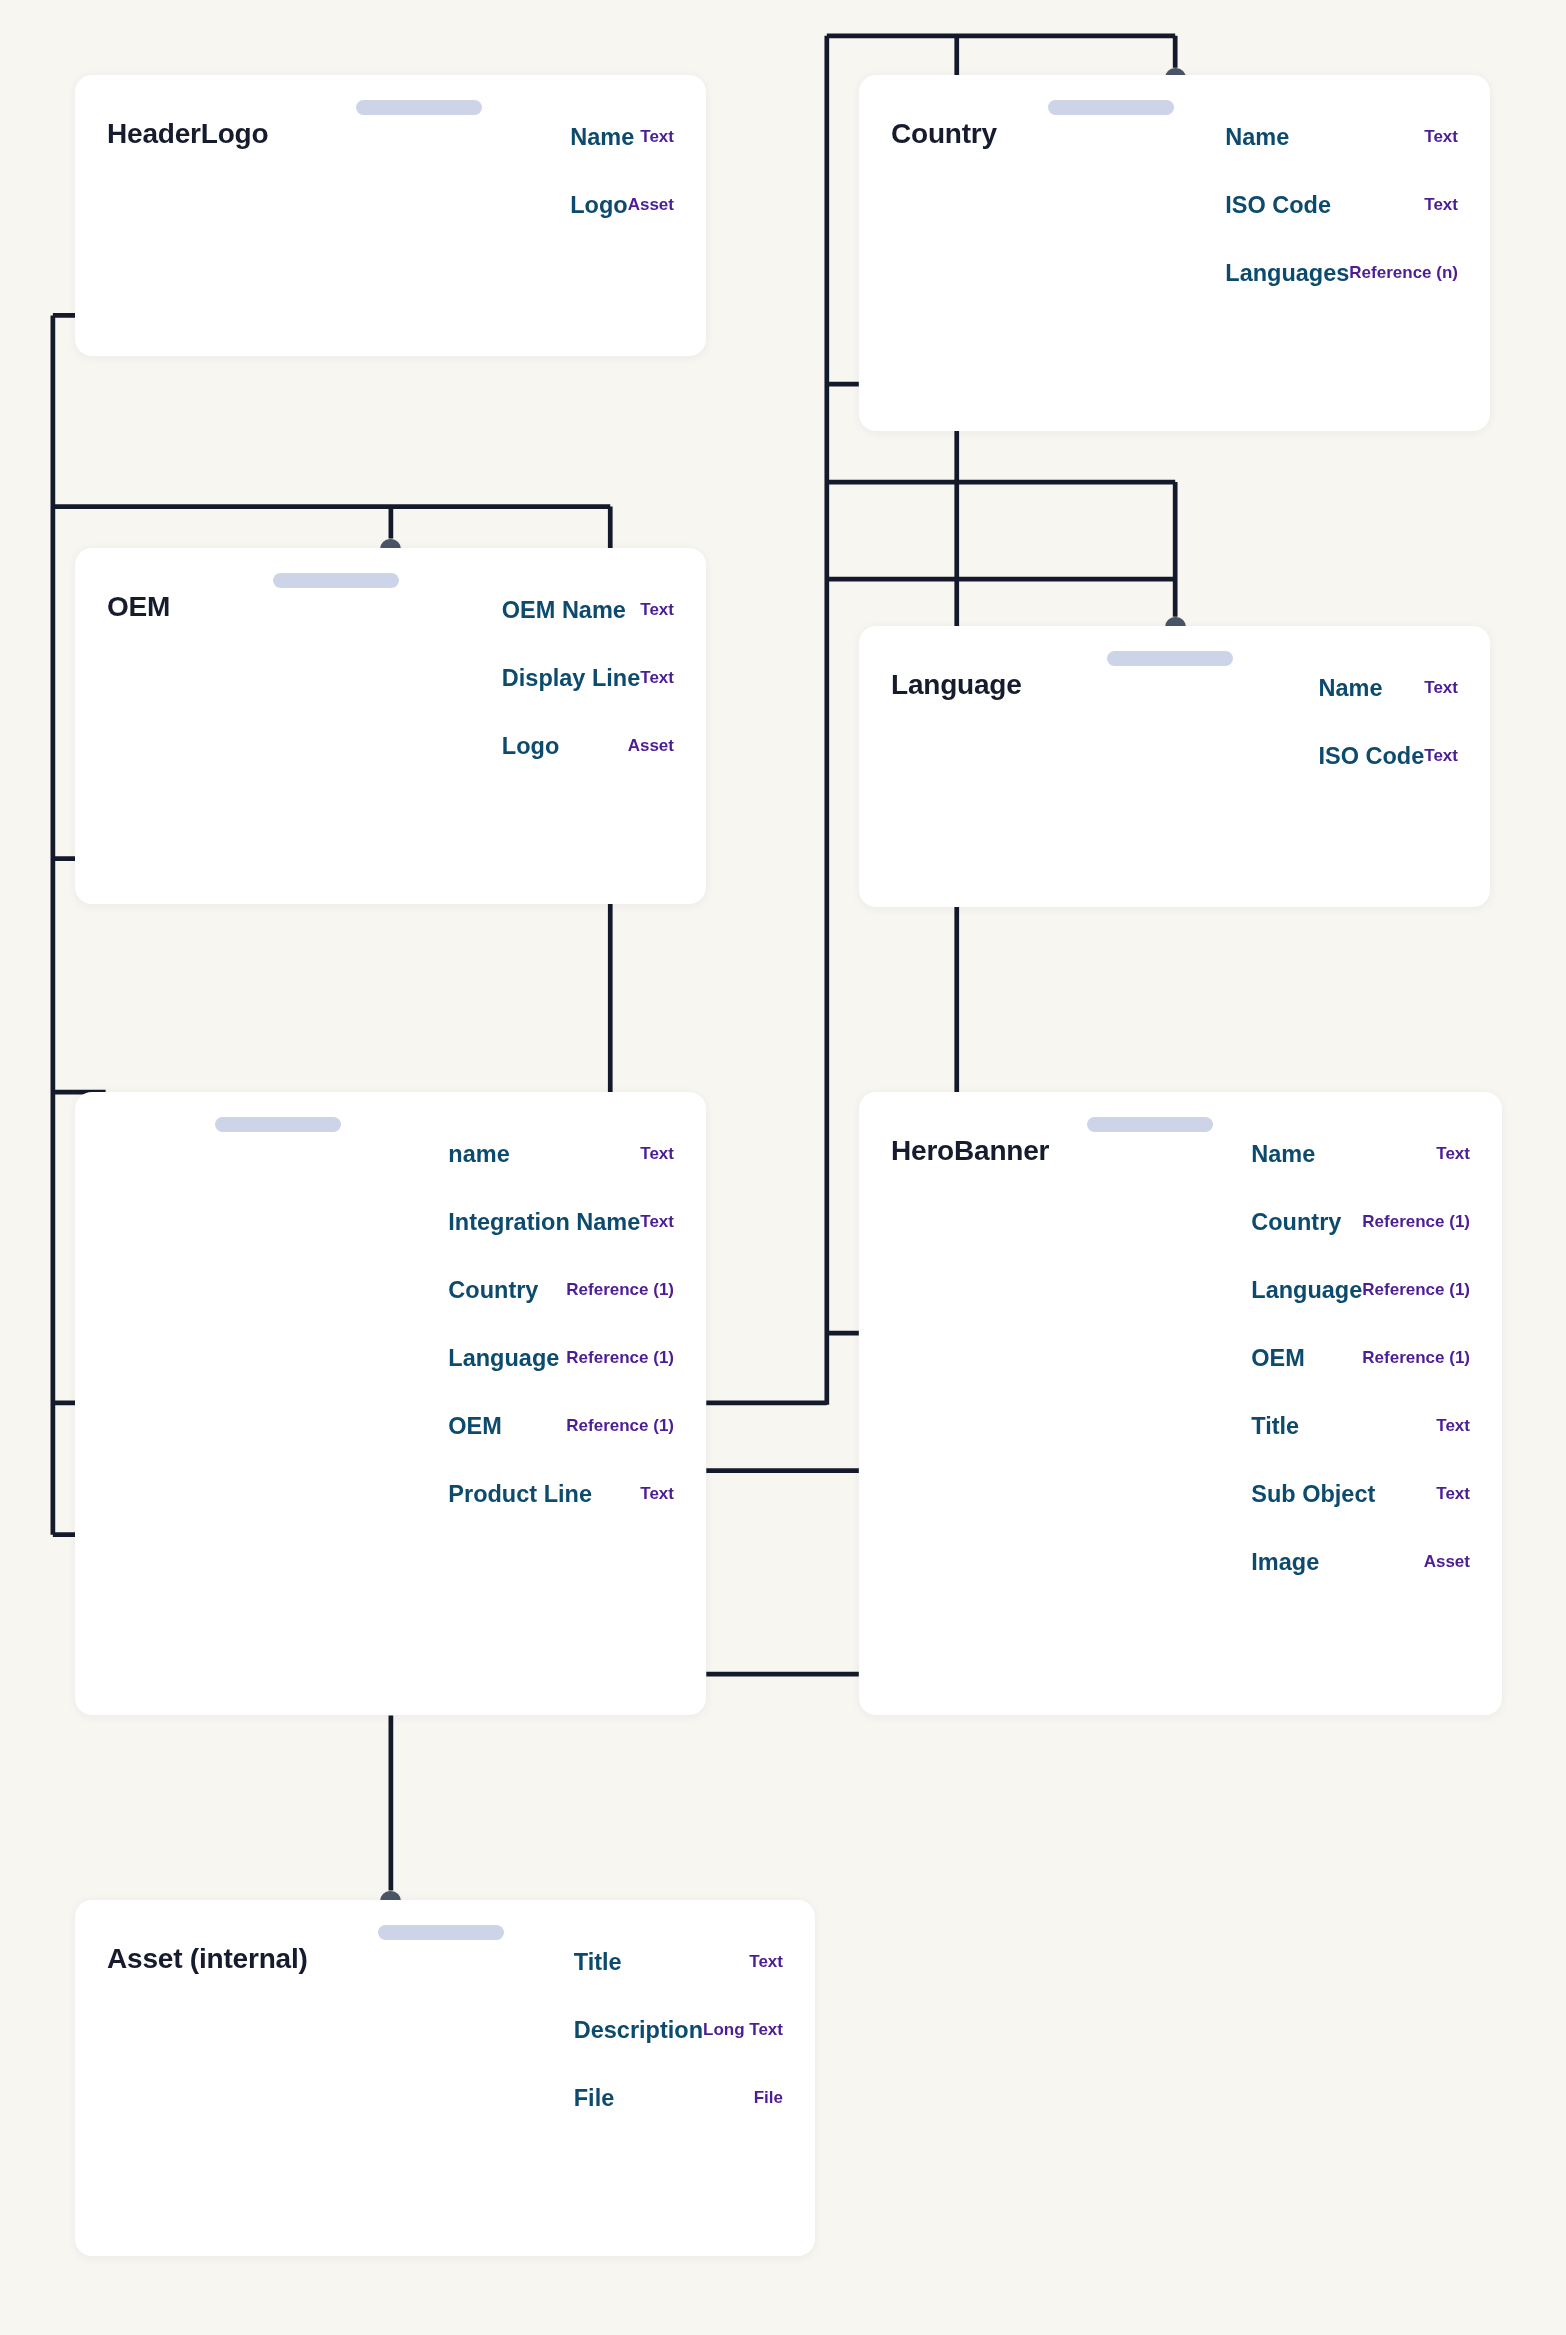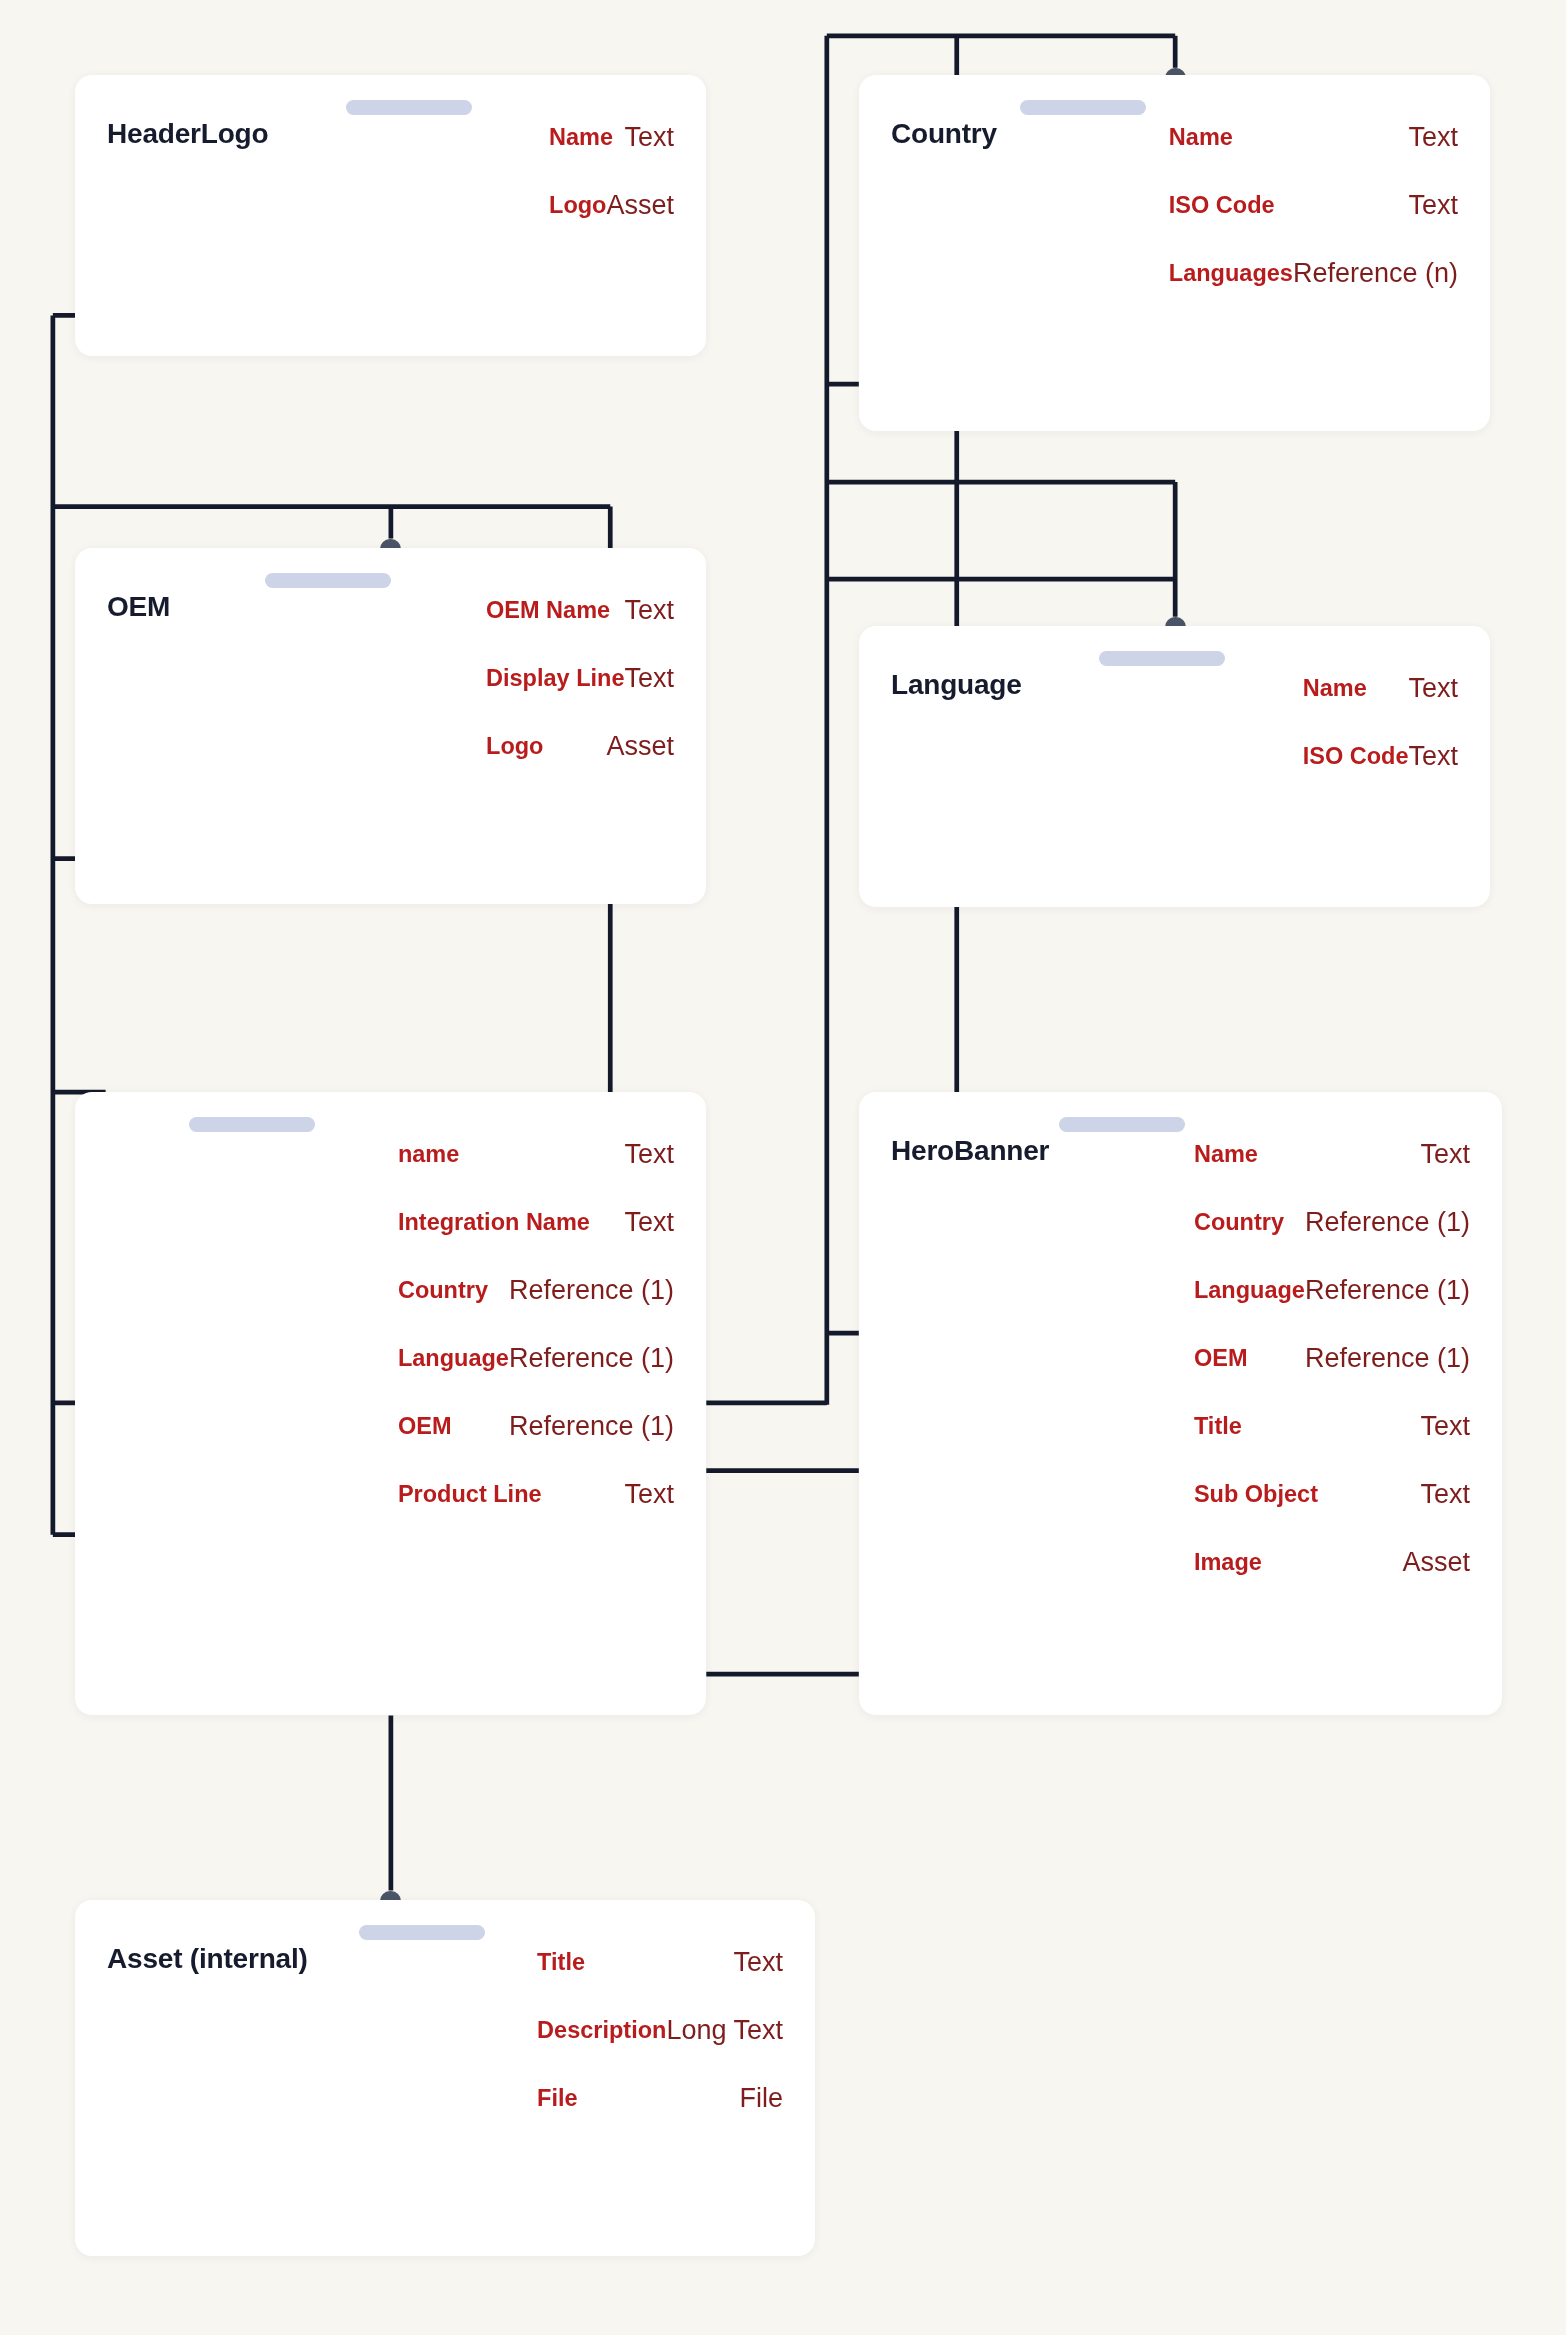--- a/index.html
+++ b/index.html
@@ -48,27 +48,27 @@
   .fields { margin-top: 28px; }
   .field-row {
     display: flex;
     align-items: center;
     justify-content: space-between;
     height: 68px;
   }
   .field-name {
     font-size: 23.5px;
     font-weight: bold;
-    color: #b91c1c;
+    color: #0c4a6e;
     white-space: nowrap;
   }
   .field-type {
-    font-size: 27px;
-    font-weight: normal;
-    color: #7f1d1d;
+    font-size: 17px;
+    font-weight: bold;
+    color: #4c1d95;
     white-space: nowrap;
   }
   .conn-dot {
     position: absolute;
     width: 21px; height: 10.4px;
     background: #4a5568;
     border-radius: 10.4px 10.4px 0 0;
     z-index: 2;
   }
 </style>

